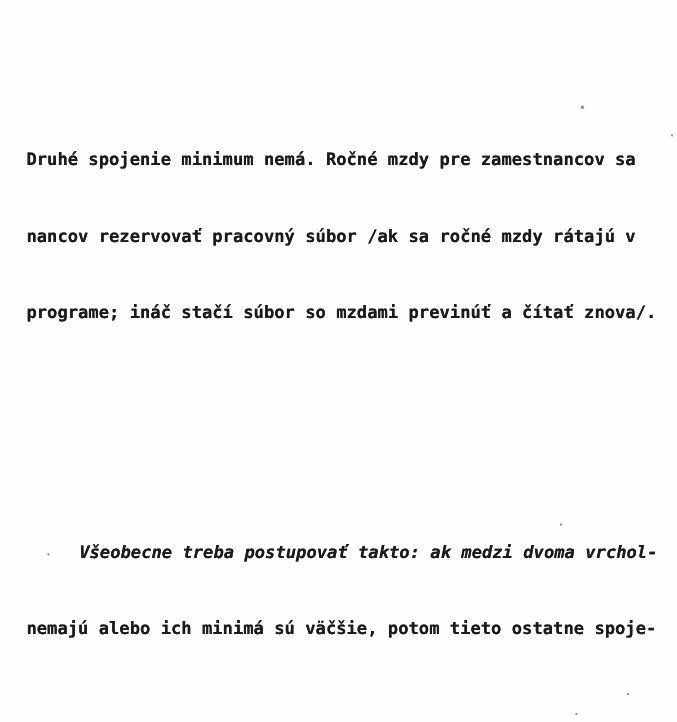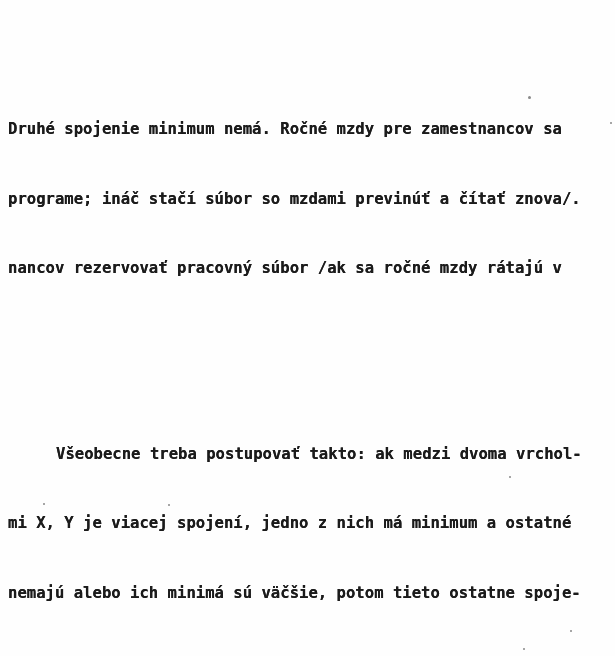--- a/index.html
+++ b/index.html
@@ -21,49 +21,49 @@
     color: #1b1b1b;
     font-family: "DejaVu Sans Mono", "Liberation Mono", monospace;
     font-weight: 700;
     font-size: 15.6px;
     line-height: 23.2px;
     letter-spacing: 0px;
     text-shadow: 0 0 0.6px rgba(10,10,10,0.85);
     white-space: pre;
   }
   .para {
-    margin: 0;
+    margin: 16px;
   }
   .line {
     height: 23.2px;
   }
   .line.indent {
     padding-left: 48px;
+    font-style: italic;
   }
   .speck {
     position: absolute;
     background: #2a2a2a;
     border-radius: 50%;
     opacity: 0.55;
   }
 </style>
 </head>
 <body>
 
 <div class="doc">
 
   <div class="para">
     <div class="line">Druhé spojenie minimum nemá. Ročné mzdy pre zamestnancov sa</div>
+    <div class="line">nancov rezervovať pracovný súbor /ak sa ročné mzdy rátajú v</div>
     <div class="line">programe; ináč stačí súbor so mzdami previnúť a čítať znova/.</div>
-    <div class="line">nancov rezervovať pracovný súbor /ak sa ročné mzdy rátajú v</div>
   </div>
 
   <div class="para">
     <div class="line indent">Všeobecne treba postupovať takto: ak medzi dvoma vrchol-</div>
-    <div class="line">mi X, Y je viacej spojení, jedno z nich má minimum a ostatné</div>
     <div class="line">nemajú alebo ich minimá sú väčšie, potom tieto ostatne spoje-</div>
     
     
     
     
     
     
     
     
     

